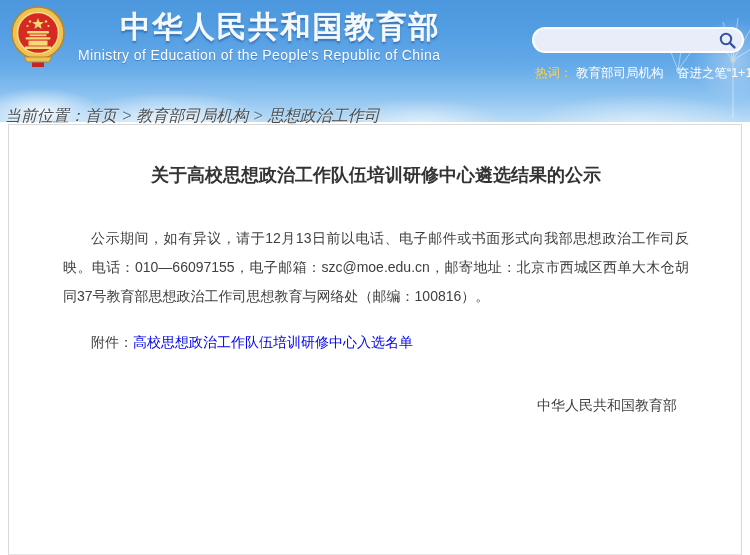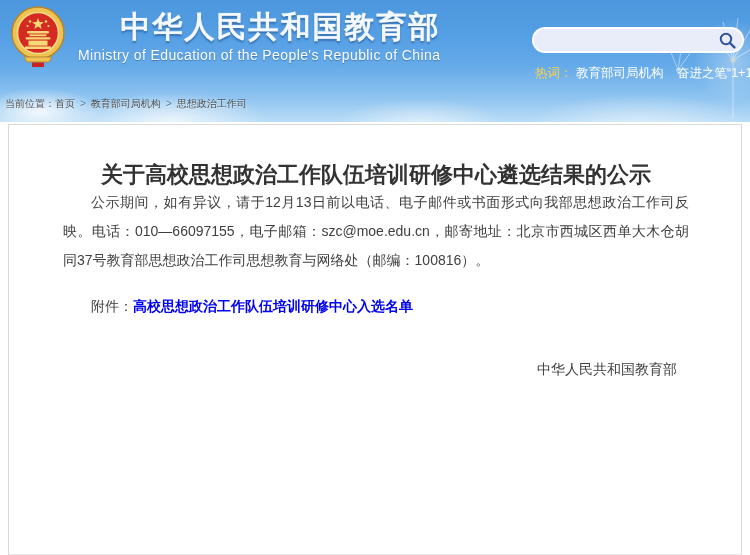--- a/index.html
+++ b/index.html
@@ -101,66 +101,67 @@
   .hot-label { color: #ffd24a; font-weight: normal; }
   .hot-link {
     color: #ffffff;
     text-decoration: none;
     margin-right: 10px;
     cursor: pointer;
   }
 
   .breadcrumb {
     position: absolute;
-    left: 5px; top: 97px;
-    font-size: 10px;
+    left: 5px; top: 106px;
+    font-size: 16px;
     color: #4d4d4d;
     text-shadow: 0 1px 0 rgba(255,255,255,.5);
     white-space: nowrap;
+    font-style: italic;
   }
   .crumb-link { color: #4d4d4d; text-decoration: none; cursor: pointer; }
   .crumb-sep { margin: 0 5px; color: #5b7b96; }
 
   
   .content-box {
     position: absolute;
     left: 8px; top: 124px;
     width: 734px; height: 431px;
     background: #ffffff;
     border: 1px solid #d9d9d9;
     border-bottom: 1px solid #e5e5e5;
     padding: 37px 52px 0 54px;
   }
   .article-title {
     text-align: center;
-    font-size: 22px;
+    font-size: 18px;
     font-weight: bold;
     color: #333333;
     line-height: 26px;
+    margin-bottom: 36px;
   }
   .article-para {
     font-size: 14px;
     color: #404040;
     line-height: 29px;
     text-indent: 2em;
     text-align: justify;
     margin-bottom: 17px;
   }
   .attachment-line {
     font-size: 14px;
     color: #404040;
     line-height: 29px;
     text-indent: 2em;
     margin-top: 2px;
   }
   .attachment-link {
     color: #0000ee;
     text-decoration: none;
     cursor: pointer;
-    font-weight: bold;
   }
   .signature {
     margin-top: 40px;
     padding-right: 12px;
     text-align: right;
     font-size: 14px;
     color: #404040;
   }
 </style>
 </head>

